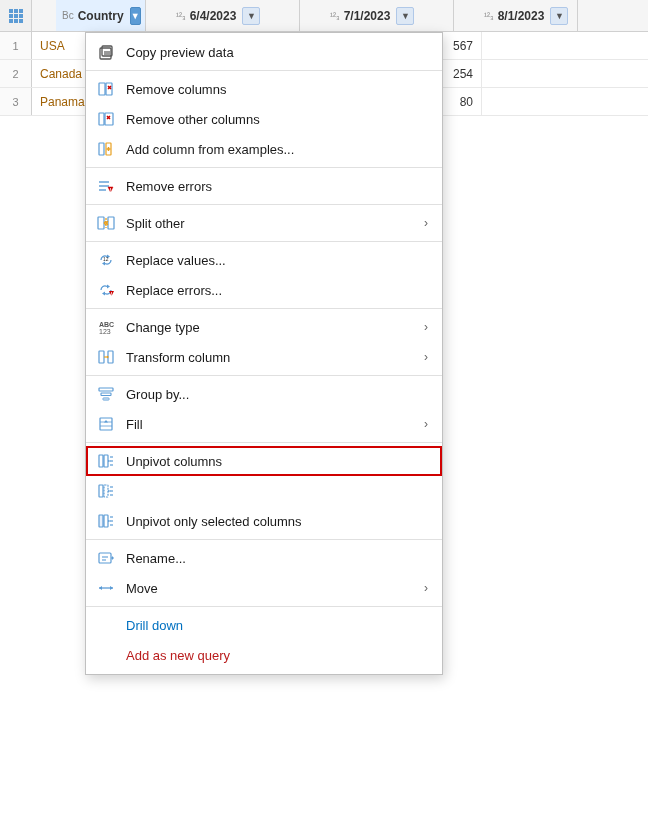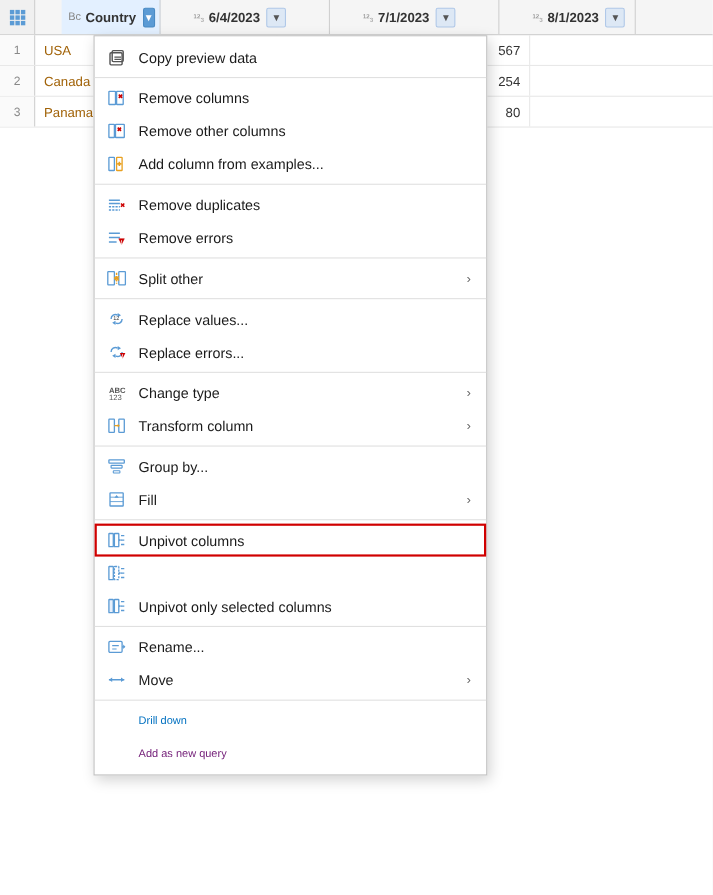--- a/index.html
+++ b/index.html
@@ -193,21 +193,21 @@
     }
 
     .menu-separator {
       height: 1px;
       background: #e0e0e0;
       margin: 3px 0;
     }
 
     .menu-item.link-style {
       color: #0070c0;
-      font-size: 10px;
+      font-size: 13px;
     }
 
     
     svg { display: block; }
   </style>
 </head>
 <body>
 
 <div class="table-area">
 
@@ -321,33 +321,20 @@
         <rect x="9" y="3" width="5" height="12" rx="0.5" fill="none" stroke="#e8a020" stroke-width="1.2"></rect>
         <line x1="11.5" y1="7" x2="11.5" y2="11" stroke="#e8a020" stroke-width="1.5"></line>
         <line x1="9.5" y1="9" x2="13.5" y2="9" stroke="#e8a020" stroke-width="1.5"></line>
       </svg>
     </span>
     <span class="label">Add column from examples...</span>
   </div>
 
   <div class="menu-separator"></div>
 
-  <div class="menu-item">
-    <span class="icon">
-      <svg width="18" height="18" viewBox="0 0 18 18">
-        <line x1="2" y1="5" x2="12" y2="5" stroke="#5b9bd5" stroke-width="1.4"></line>
-        <line x1="2" y1="8" x2="12" y2="8" stroke="#5b9bd5" stroke-width="1.4"></line>
-        <line x1="2" y1="11" x2="12" y2="11" stroke="#5b9bd5" stroke-width="1.4" stroke-dasharray="2,1"></line>
-        <line x1="2" y1="14" x2="12" y2="14" stroke="#5b9bd5" stroke-width="1.4" stroke-dasharray="2,1"></line>
-        <line x1="13" y1="8" x2="16" y2="11" stroke="#c00" stroke-width="1.4"></line>
-        <line x1="16" y1="8" x2="13" y2="11" stroke="#c00" stroke-width="1.4"></line>
-      </svg>
-    </span>
-    <span class="label">Remove duplicates</span>
-  </div>
 
   <div class="menu-item">
     <span class="icon">
       <svg width="18" height="18" viewBox="0 0 18 18">
         <line x1="2" y1="5" x2="12" y2="5" stroke="#5b9bd5" stroke-width="1.4"></line>
         <line x1="2" y1="9" x2="12" y2="9" stroke="#5b9bd5" stroke-width="1.4"></line>
         <line x1="2" y1="13" x2="9" y2="13" stroke="#5b9bd5" stroke-width="1.4"></line>
         <polygon points="11,10 16,10 13.5,15" fill="#c00" stroke="#c00" stroke-width="0.5"></polygon>
         <text x="13.5" y="14.5" text-anchor="middle" font-size="5" fill="#fff" font-weight="bold">!</text>
       </svg>
@@ -527,16 +514,16 @@
 
   <div class="menu-separator"></div>
 
   <div class="menu-item link-style">
     <span class="icon" style="width:20px;"></span>
     <span class="label" style="color:#0070c0;">Drill down</span>
   </div>
 
   <div class="menu-item link-style">
     <span class="icon" style="width:20px;"></span>
-    <span class="label" style="color:#701a75;">Add as new query</span>
+    <span class="label" style="color:#b91c1c;">Add as new query</span>
   </div>
 
 </div>
 
 </body></html>

